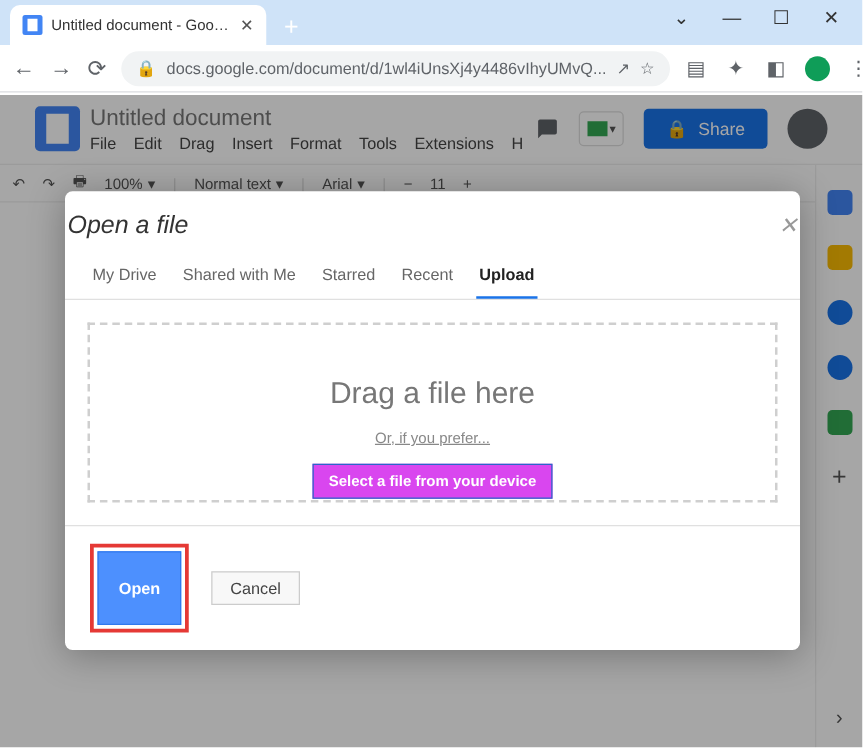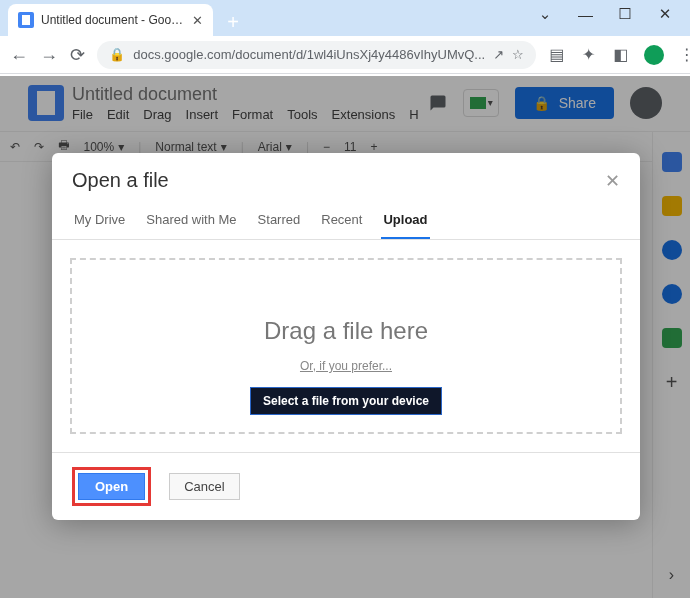--- a/index.html
+++ b/index.html
@@ -36,34 +36,34 @@
   .meet-btn { width:36px; height:28px; background:#fff; border:1px solid #ddd; border-radius:4px; display:flex; align-items:center; justify-content:center; position:relative; }
   .meet-icon { width:16px; height:12px; background:#34a853; position:relative; }
   .docs-avatar { width:32px; height:32px; border-radius:50%; background:#5f6368; }
 
   .docs-toolbar { height: 30px; border-bottom: 1px solid #eee; background:#fff; display:flex; align-items:center; padding:0 10px; gap:14px; font-size:12px; color:#555; }
   .docs-tool { display:flex; align-items:center; gap:4px; }
 
   
   .overlay { position:absolute; top:76px; left:0; right:0; bottom:0; background:rgba(0,0,0,0.35); }
   .modal { position:absolute; top:153px; left:52px; width:588px; height:367px; background:#fff; border-radius:6px; box-shadow:0 4px 30px rgba(0,0,0,0.3); display:flex; flex-direction:column; }
-  .modal-header { padding:16px 20px 10px; display:flex; align-items:flex-end; }
+  .modal-header { padding:16px 2px 10px; display:flex; align-items:flex-start;font-style:italic; }
   .modal-title { font-size:20px; color:#333; }
   .modal-close { margin-left:auto; color:#999; font-size:18px; }
   .modal-tabs { display:flex; gap:17px; padding:0 20px; border-bottom:1px solid #e0e0e0; }
   .mtab { font-size:13px; color:#666; padding:10px 2px; }
   .mtab.active { color:#222; font-weight:600; border-bottom:2px solid #1a73e8; }
   .dropzone-wrap { flex:1; padding:18px; }
   .dropzone { height:100%; border:2px dashed #cfcfcf; display:flex; flex-direction:column; align-items:center; justify-content:center; gap:14px; }
   .drop-title { font-size:24px; color:#777;margin-top:40px; }
   .drop-sub { font-size:12px; color:#888;text-decoration:underline; }
-  .select-btn { background:#0f172a; color:#fff; border:1px solid #2a66c8; padding:6px 12px; font-size:12px; font-weight:600; }
+  .select-btn { background:#d946ef; color:#fff; border:1px solid #2a66c8; padding:6px 12px; font-size:12px; font-weight:600; }
   .modal-footer { border-top:1px solid #e0e0e0; padding:14px 20px; display:flex; gap:18px; align-items:center; }
   .open-hl { border:3px solid #e53935; padding:3px; }
-  .open-btn { background:#4d90fe; color:#fff; border:1px solid #3079ed; padding:5px 16px; font-size:13px; font-weight:600; }
+  .open-btn { background:#4d90fe; color:#fff; border:1px solid #3079ed; padding:21px 16px; font-size:13px; font-weight:600; }
   .cancel-btn { background:#f8f8f8; border:1px solid #ccc; padding:5px 14px; font-size:13px; color:#444; }
 
   
   .sidepanel { position:absolute; right:0; top:132px; bottom:0; width:38px; background:#fff; border-left:1px solid #eee; display:flex; flex-direction:column; align-items:center; gap:24px; padding-top:20px; }
   .sp-icn { width:20px; height:20px; border-radius:4px; }
   .sp-cal { background:#4285f4; }
   .sp-keep { background:#fbbc04; }
   .sp-tasks { background:#1a73e8; border-radius:50%; }
   .sp-contacts { background:#1a73e8; border-radius:50%; }
   .sp-maps { background:#34a853; }

